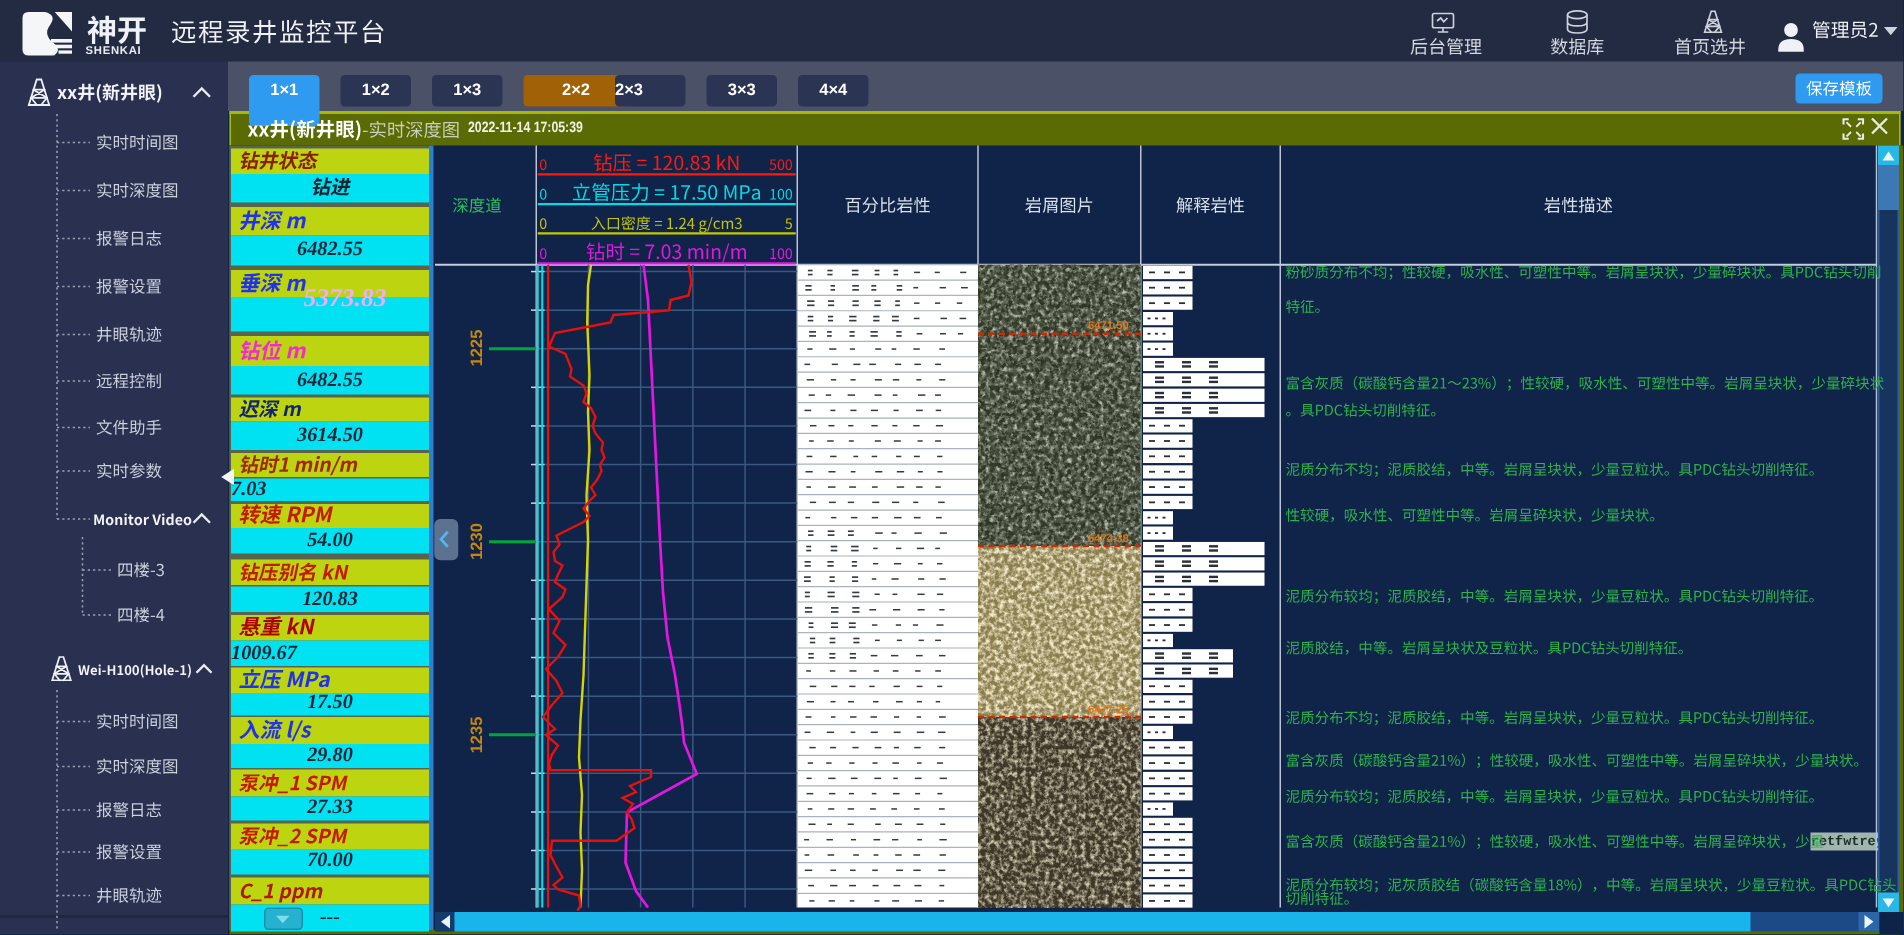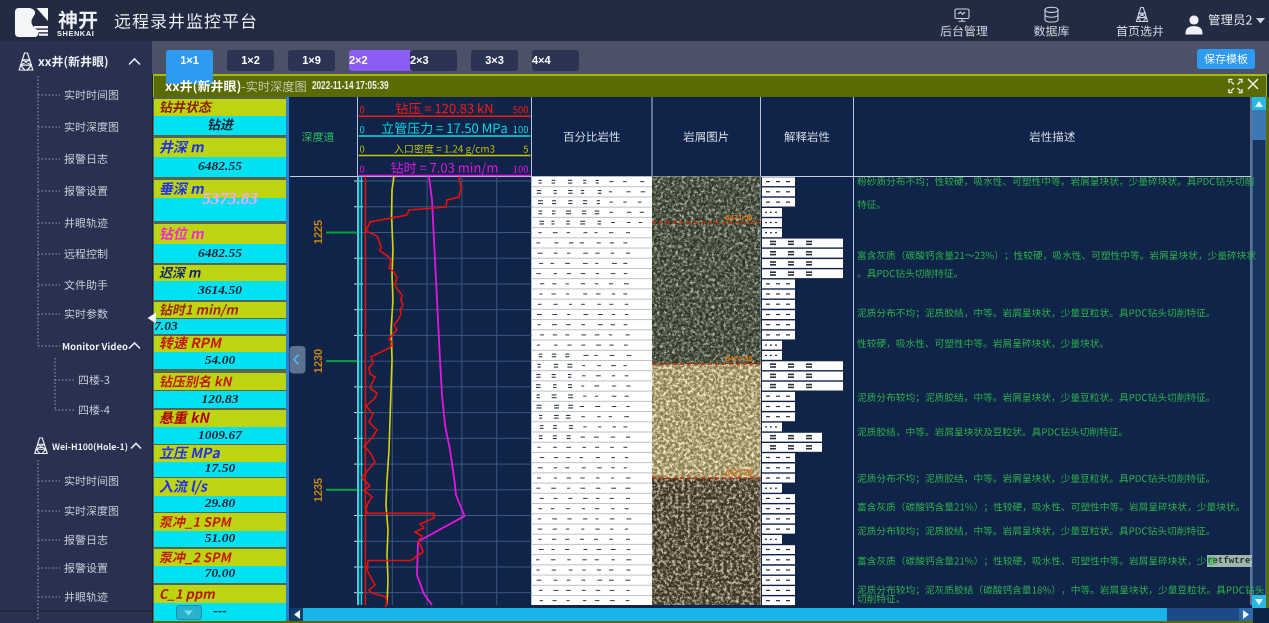--- a/index.html
+++ b/index.html
@@ -10,25 +10,25 @@
 <div style="position:absolute;left:0px;top:41px;width:152px;height:582px;background:#2a3150"></div>
 <div style="position:absolute;left:152px;top:41px;width:1117px;height:33px;background:#4b5268"></div>
 <div style="position:absolute;left:0px;top:610px;width:152px;height:2px;background:#20283e"></div>
 <div style="position:absolute;left:153px;top:74px;width:1114px;height:23px;background:#5b6b03;border-top:2px solid #a6bb09;border-left:1px solid #a6bb09;border-right:1px solid #a6bb09"></div>
 <div style="position:absolute;left:153px;top:620px;width:1114px;height:3px;background:#5b6b03"></div>
 <div style="position:absolute;left:153px;top:97px;width:1px;height:523px;background:#6b7b2a"></div>
 <div style="position:absolute;left:1266px;top:97px;width:3px;height:523px;background:#5b6b03"></div>
 <div style="position:absolute;left:57px;top:29px;width:42px;height:9px;font:700 7.5px 'Liberation Sans',sans-serif;color:#e8ecf2;letter-spacing:.5px">SHENKAI</div>
 <div style="position:absolute;left:166px;top:50px;width:47px;height:34px;background:#2f9bf0;border-radius:3px;color:#fff;font:700 11px 'Liberation Sans',sans-serif;text-align:center;line-height:21px">1×1</div>
 <div style="position:absolute;left:227px;top:50px;width:47px;height:21px;background:#2b3452;border-radius:3px;color:#fff;font:700 11px 'Liberation Sans',sans-serif;text-align:center;line-height:21px">1×2</div>
-<div style="position:absolute;left:288px;top:50px;width:47px;height:21px;background:#2b3452;border-radius:3px;color:#fff;font:700 11px 'Liberation Sans',sans-serif;text-align:center;line-height:21px">1×9</div>
-<div style="position:absolute;left:349px;top:50px;width:70px;height:21px;background:#8b5cf6;border-radius:3px;color:#fff;font:700 11px 'Liberation Sans',sans-serif;line-height:21px">2×2</div>
+<div style="position:absolute;left:288px;top:50px;width:47px;height:21px;background:#2b3452;border-radius:3px;color:#fff;font:700 11px 'Liberation Sans',sans-serif;text-align:center;line-height:21px">1×3</div>
+<div style="position:absolute;left:349px;top:50px;width:70px;height:21px;background:#a16207;border-radius:3px;color:#fff;font:700 11px 'Liberation Sans',sans-serif;text-align:center;line-height:21px">2×2</div>
 <div style="position:absolute;left:410px;top:50px;width:47px;height:21px;background:#2b3452;border-radius:3px;color:#fff;font:700 11px 'Liberation Sans',sans-serif;text-align:left;line-height:21px">2×3</div>
 <div style="position:absolute;left:471px;top:50px;width:47px;height:21px;background:#2b3452;border-radius:3px;color:#fff;font:700 11px 'Liberation Sans',sans-serif;text-align:center;line-height:21px">3×3</div>
-<div style="position:absolute;left:532px;top:50px;width:47px;height:21px;background:#2b3452;border-radius:3px;color:#fff;font:700 11px 'Liberation Sans',sans-serif;line-height:21px">4×4</div>
+<div style="position:absolute;left:532px;top:50px;width:47px;height:21px;background:#2b3452;border-radius:3px;color:#fff;font:700 11px 'Liberation Sans',sans-serif;text-align:center;line-height:21px">4×4</div>
 <div style="position:absolute;left:1197px;top:49px;width:58px;height:20px;background:#2f9bf0;border-radius:3px"></div>
 <div style="position:absolute;left:311.6734px;top:80px;width:160px;height:13px;font:700 10px 'Liberation Sans',sans-serif;color:#f0f0e8;transform:scaleX(0.82);transform-origin:left top">2022-11-14 17:05:39</div>
 <div style="position:absolute;left:153px;top:97px;width:134px;height:523px;background:#5a644c"></div>
 <div style="position:absolute;left:154px;top:98.6px;width:132px;height:17.400000000000006px;background:#bdd411"></div>
 <div style="position:absolute;left:154px;top:116px;width:132px;height:18.5px;background:#00e1f2"></div>
 <div style="position:absolute;left:154px;top:138px;width:132px;height:18.69999999999999px;background:#bdd411"></div>
 <div style="position:absolute;left:154px;top:156.7px;width:132px;height:20.30000000000001px;background:#00e1f2"></div>
 <div style="position:absolute;left:154px;top:155.7px;width:132px;height:20.30000000000001px;font:italic 700 13.5px 'Liberation Serif',serif;color:#1b2433;text-align:center;line-height:20.30000000000001px">6482.55</div>
 <div style="position:absolute;left:154px;top:179.6px;width:132px;height:18.700000000000017px;background:#bdd411"></div>
 <div style="position:absolute;left:154px;top:198.3px;width:132px;height:23.0px;background:#00e1f2"></div>
@@ -43,30 +43,30 @@
 <div style="position:absolute;left:154px;top:318.5px;width:132px;height:15.5px;background:#00e1f2"></div>
 <div style="position:absolute;left:154px;top:317.5px;width:132px;height:15.5px;font:italic 700 13.5px 'Liberation Serif',serif;color:#1b2433;text-align:left;line-height:15.5px">7.03</div>
 <div style="position:absolute;left:154px;top:335.7px;width:132px;height:16.30000000000001px;background:#bdd411"></div>
 <div style="position:absolute;left:154px;top:352px;width:132px;height:17px;background:#00e1f2"></div>
 <div style="position:absolute;left:154px;top:351px;width:132px;height:17px;font:italic 700 13.5px 'Liberation Serif',serif;color:#1b2433;text-align:center;line-height:17px">54.00</div>
 <div style="position:absolute;left:154px;top:372.8px;width:132px;height:17.69999999999999px;background:#bdd411"></div>
 <div style="position:absolute;left:154px;top:390.5px;width:132px;height:17.0px;background:#00e1f2"></div>
 <div style="position:absolute;left:154px;top:389.5px;width:132px;height:17.0px;font:italic 700 13.5px 'Liberation Serif',serif;color:#1b2433;text-align:center;line-height:17.0px">120.83</div>
 <div style="position:absolute;left:154px;top:409.5px;width:132px;height:17.5px;background:#bdd411"></div>
 <div style="position:absolute;left:154px;top:427px;width:132px;height:17px;background:#00e1f2"></div>
-<div style="position:absolute;left:154px;top:426px;width:132px;height:17px;font:italic 700 13.5px 'Liberation Serif',serif;color:#1b2433;text-align:center;line-height:17px">1009.67</div>
+<div style="position:absolute;left:154px;top:426px;width:132px;height:17px;font:italic 700 13.5px 'Liberation Serif',serif;color:#1b2433;line-height:17px">1009.67</div>
 <div style="position:absolute;left:154px;top:445.3px;width:132px;height:16.69999999999999px;background:#bdd411"></div>
 <div style="position:absolute;left:154px;top:462px;width:132px;height:14.699999999999989px;background:#00e1f2"></div>
 <div style="position:absolute;left:154px;top:461px;width:132px;height:14.699999999999989px;font:italic 700 13.5px 'Liberation Serif',serif;color:#1b2433;text-align:center;line-height:14.699999999999989px">17.50</div>
 <div style="position:absolute;left:154px;top:478.2px;width:132px;height:17.600000000000023px;background:#bdd411"></div>
 <div style="position:absolute;left:154px;top:495.8px;width:132px;height:16.19999999999999px;background:#00e1f2"></div>
 <div style="position:absolute;left:154px;top:494.8px;width:132px;height:16.19999999999999px;font:italic 700 13.5px 'Liberation Serif',serif;color:#1b2433;text-align:center;line-height:16.19999999999999px">29.80</div>
 <div style="position:absolute;left:154px;top:513.4px;width:132px;height:17.600000000000023px;background:#bdd411"></div>
 <div style="position:absolute;left:154px;top:531px;width:132px;height:16.200000000000045px;background:#00e1f2"></div>
-<div style="position:absolute;left:154px;top:530px;width:132px;height:16.200000000000045px;font:italic 700 13.5px 'Liberation Serif',serif;color:#1b2433;text-align:center;line-height:16.200000000000045px">51.00</div>
+<div style="position:absolute;left:154px;top:530px;width:132px;height:16.200000000000045px;font:italic 700 13.5px 'Liberation Serif',serif;color:#1b2433;text-align:center;line-height:16.200000000000045px">27.33</div>
 <div style="position:absolute;left:154px;top:549.2px;width:132px;height:17.09999999999991px;background:#bdd411"></div>
 <div style="position:absolute;left:154px;top:566.3px;width:132px;height:16.700000000000045px;background:#00e1f2"></div>
 <div style="position:absolute;left:154px;top:565.3px;width:132px;height:16.700000000000045px;font:italic 700 13.5px 'Liberation Serif',serif;color:#1b2433;text-align:center;line-height:16.700000000000045px">70.00</div>
 <div style="position:absolute;left:154px;top:585.4px;width:132px;height:17.600000000000023px;background:#bdd411"></div>
 <div style="position:absolute;left:154px;top:603px;width:132px;height:18px;background:#00e1f2"></div>
 <div style="position:absolute;left:154px;top:602px;width:132px;height:18px;font:italic 700 13.5px 'Liberation Serif',serif;color:#1b2433;text-align:center;line-height:18px">---</div>
 <div style="position:absolute;left:176px;top:605px;width:26px;height:15px;background:#26b2cf;border-radius:3px;border:1px solid #1590ad"></div>
 <div style="position:absolute;left:286px;top:97px;width:3px;height:523px;background:#2d7fd0"></div>
 <div style="position:absolute;left:306px;top:210px;width:24px;height:44px;font:700 11px 'Liberation Sans',sans-serif;color:#c8860a;display:flex;align-items:center;justify-content:center;transform:rotate(-90deg)">1225</div>
 <div style="position:absolute;left:306px;top:339px;width:24px;height:44px;font:700 11px 'Liberation Sans',sans-serif;color:#c8860a;display:flex;align-items:center;justify-content:center;transform:rotate(-90deg)">1230</div>

